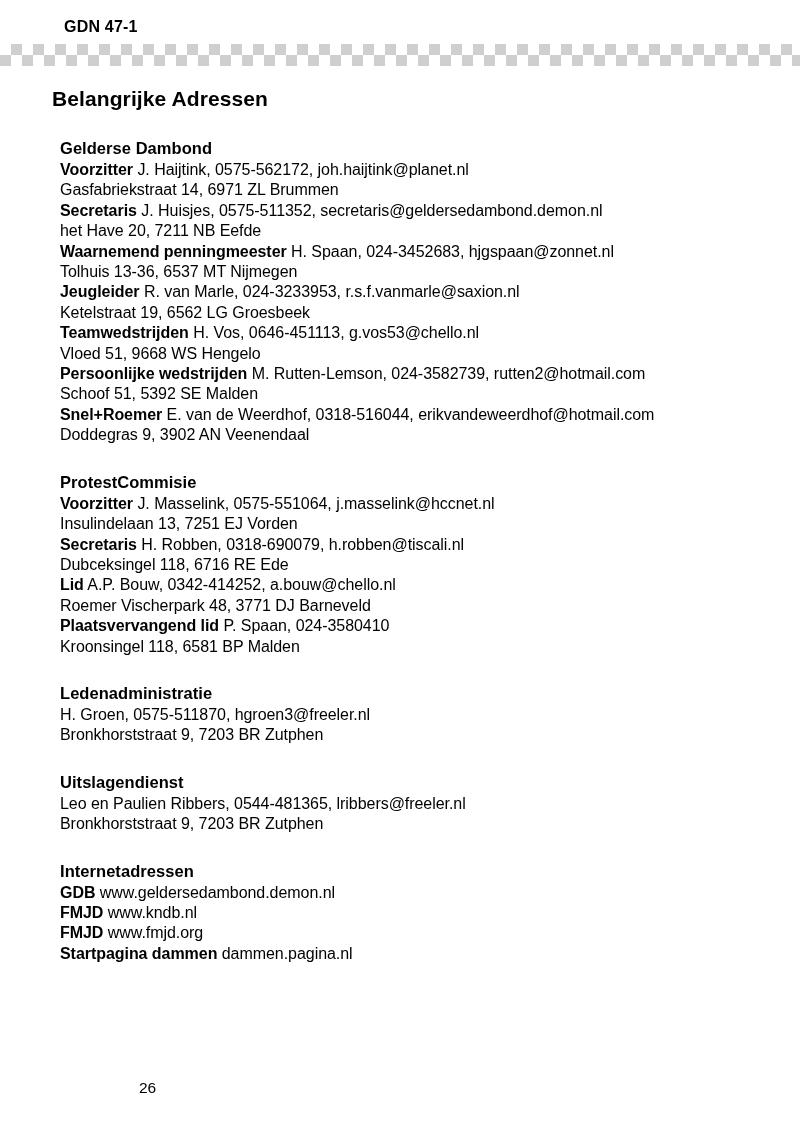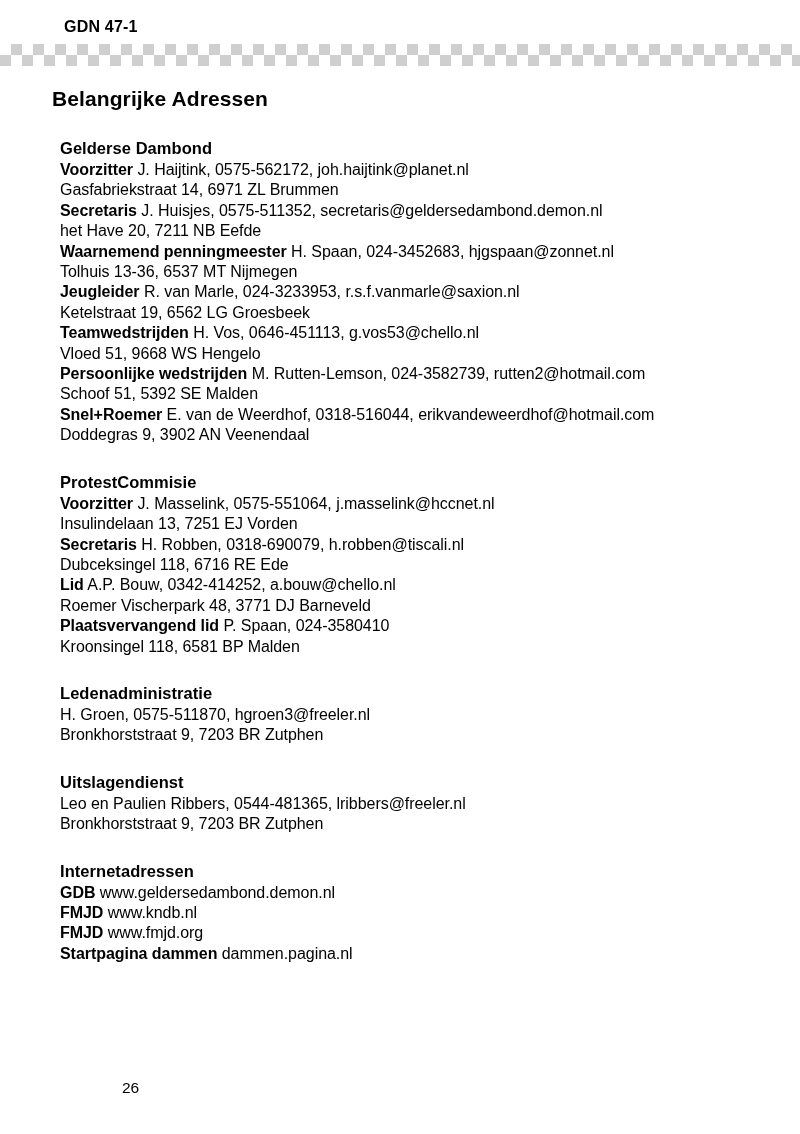--- a/index.html
+++ b/index.html
@@ -90,21 +90,21 @@
   .line .lbl {
     font-weight: bold;
   }
   .line.addr {
     font-weight: normal;
   }
 
   
   .folio {
     position: absolute;
-    left: 122px;
+    left: 139px;
     top: 1078px;
     font-size: 15.5px;
     line-height: 20px;
   }
 </style>
 </head>
 <body>
 
 <div class="page">
 

